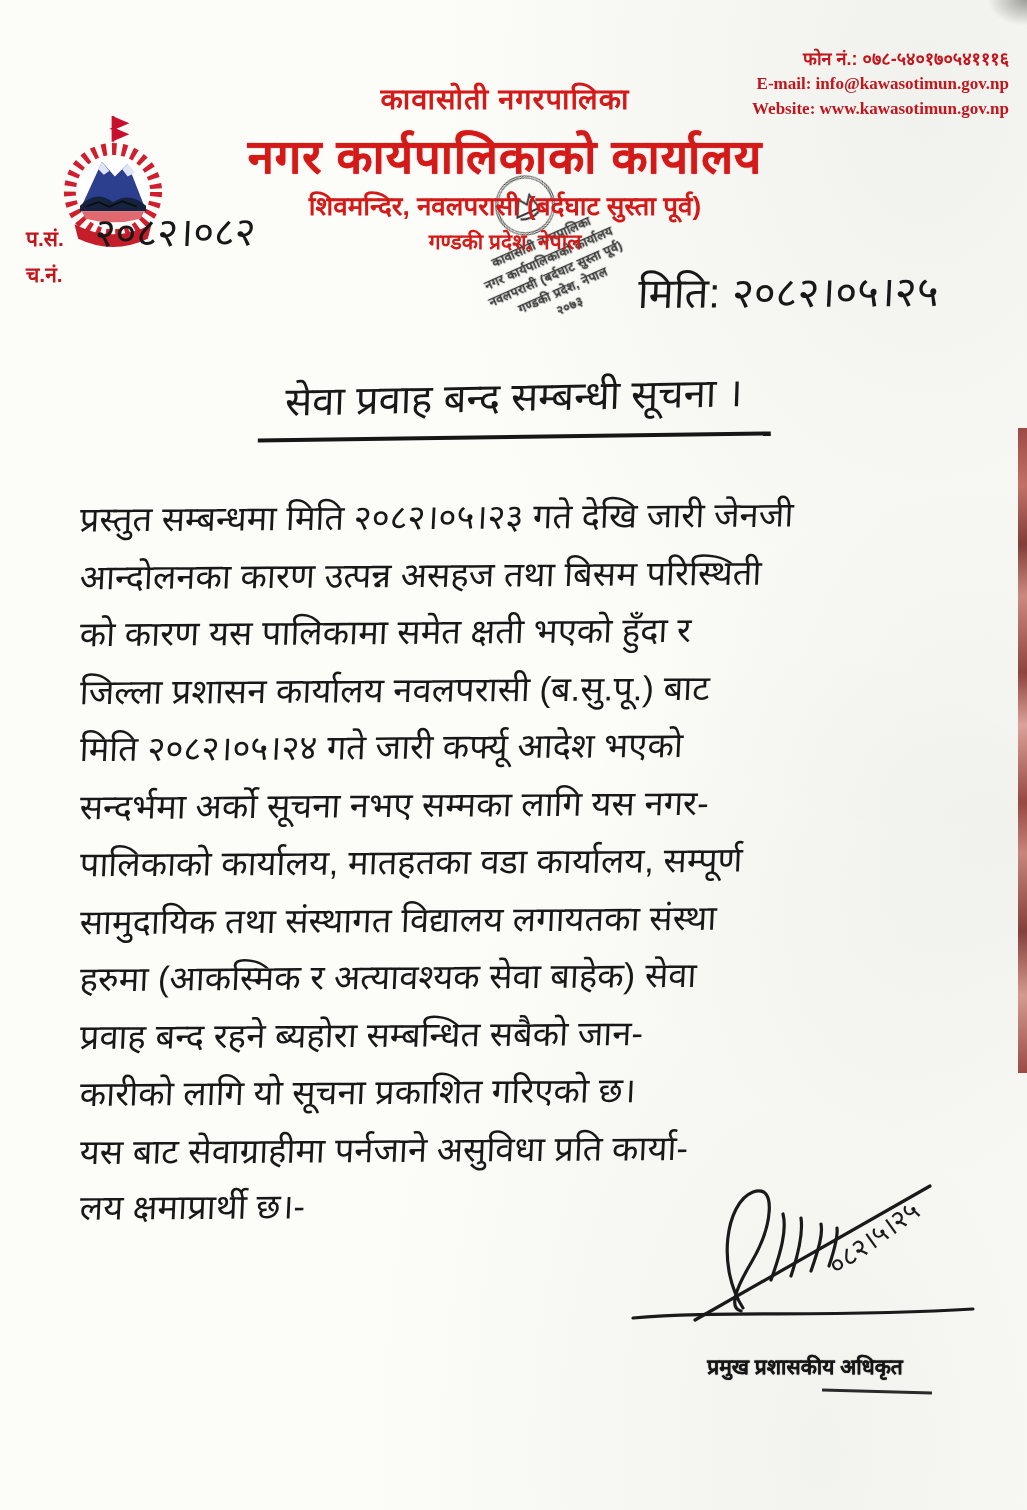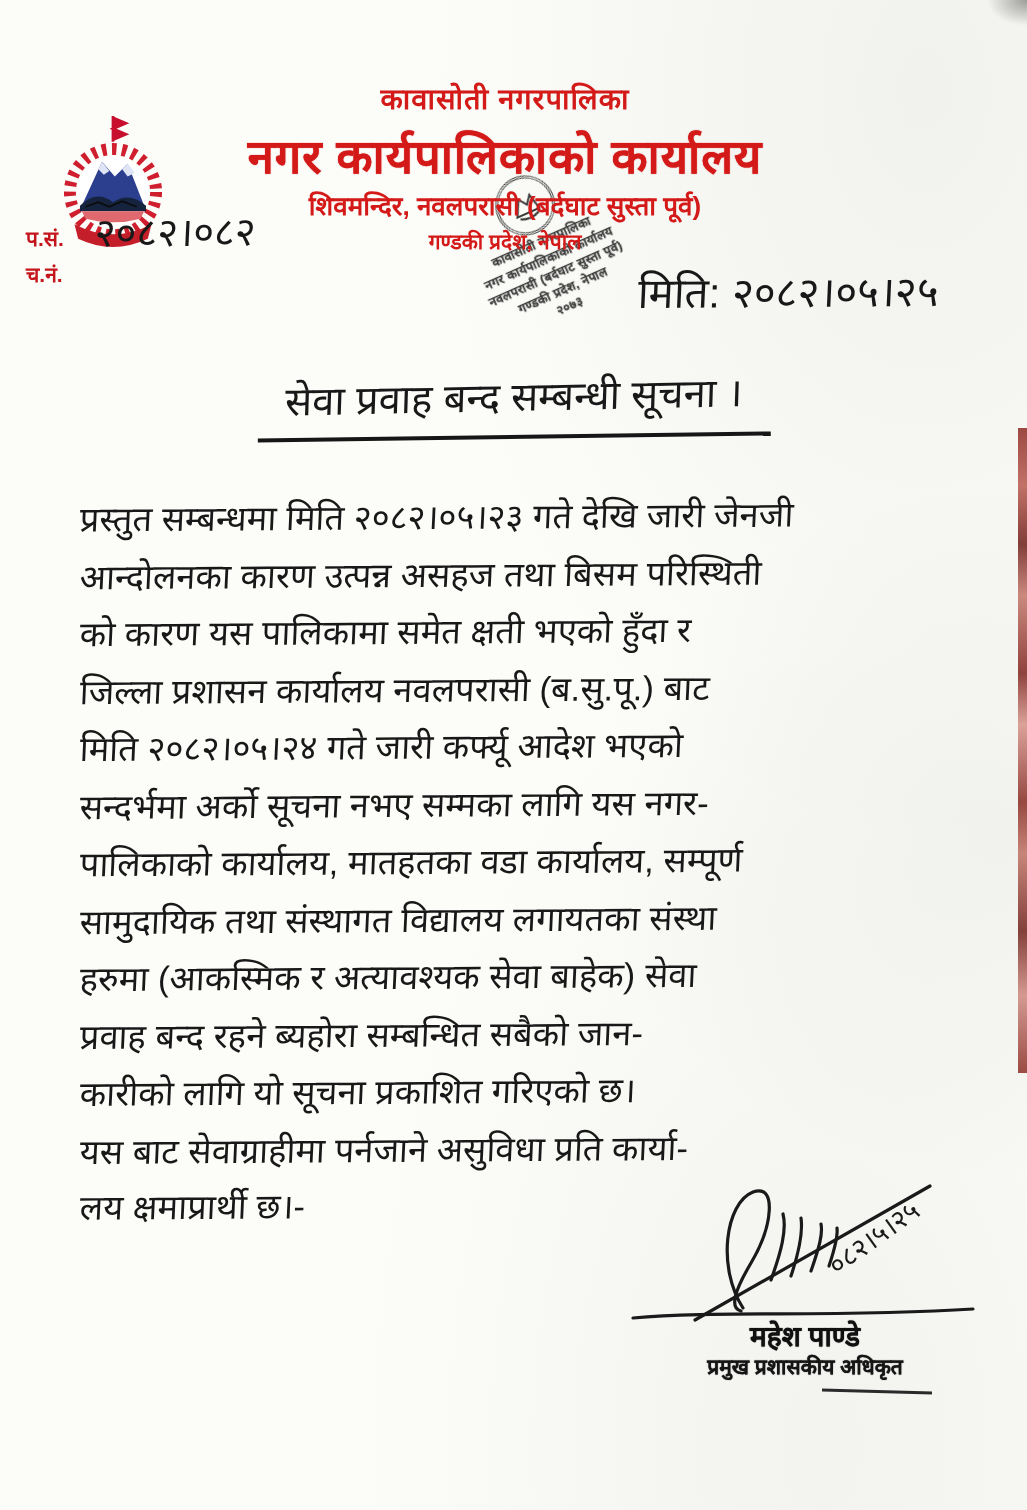--- a/index.html
+++ b/index.html
@@ -68,20 +68,25 @@
     opacity:.85;
   }
   .corner-smudge{position:absolute;right:0;top:0;width:40px;height:26px;
     background:radial-gradient(ellipse at 100% 0%, rgba(70,70,66,.5), transparent 70%);}
 </style>
 </head>
 <body>
 
 <div class="page">
 
+  <div class="contact">
+    <div class="dev">फोन नं.: ०७८-५४०१७०५४१११६</div>
+    <div class="lat">E-mail: info@kawasotimun.gov.np</div>
+    <div class="lat">Website: www.kawasotimun.gov.np</div>
+  </div>
 
   <svg class="logo" viewBox="0 0 120 160">
 
     <path d="M60,2 L60,30 M60,4 L74,10 L60,16 L74,22 L60,28" stroke="#c8102e" stroke-width="3" fill="#c8102e"></path>
 
     <circle cx="60" cy="85" r="47" fill="none" stroke="#cf1f2e" stroke-width="13" stroke-dasharray="5 6"></circle>
     <circle cx="60" cy="85" r="39" fill="#ffffff"></circle>
 
     <polygon points="26,100 48,52 62,68 76,54 94,100" fill="#2c3f8f"></polygon>
     <polygon points="48,52 56,62 50,66 44,60" fill="#dfe5f7"></polygon>
@@ -152,20 +157,19 @@
       <path d="M146,112 C156,84 162,62 158,46"></path>
       <path d="M166,108 C174,84 178,64 176,50"></path>
       <path d="M186,103 C194,80 198,66 196,56"></path>
       <path d="M204,98 C210,80 213,68 212,60"></path>
       <path d="M70,152 L305,18"></path>
       <path d="M8,150 C90,142 210,150 348,141"></path>
     </g>
     <text transform="translate(212,108) rotate(-36)" font-size="27" fill="#1a1a1a">०८२।५।२५</text>
   </svg>
 
-  <div class="sig-name">महेश पाण्डे</div>
   <div class="sig-title">प्रमुख प्रशासकीय अधिकृत</div>
   <div class="sig-underline"></div>
 
   <div class="edge-strip"></div>
   <div class="corner-smudge"></div>
 
 </div>
 
 </body></html>

